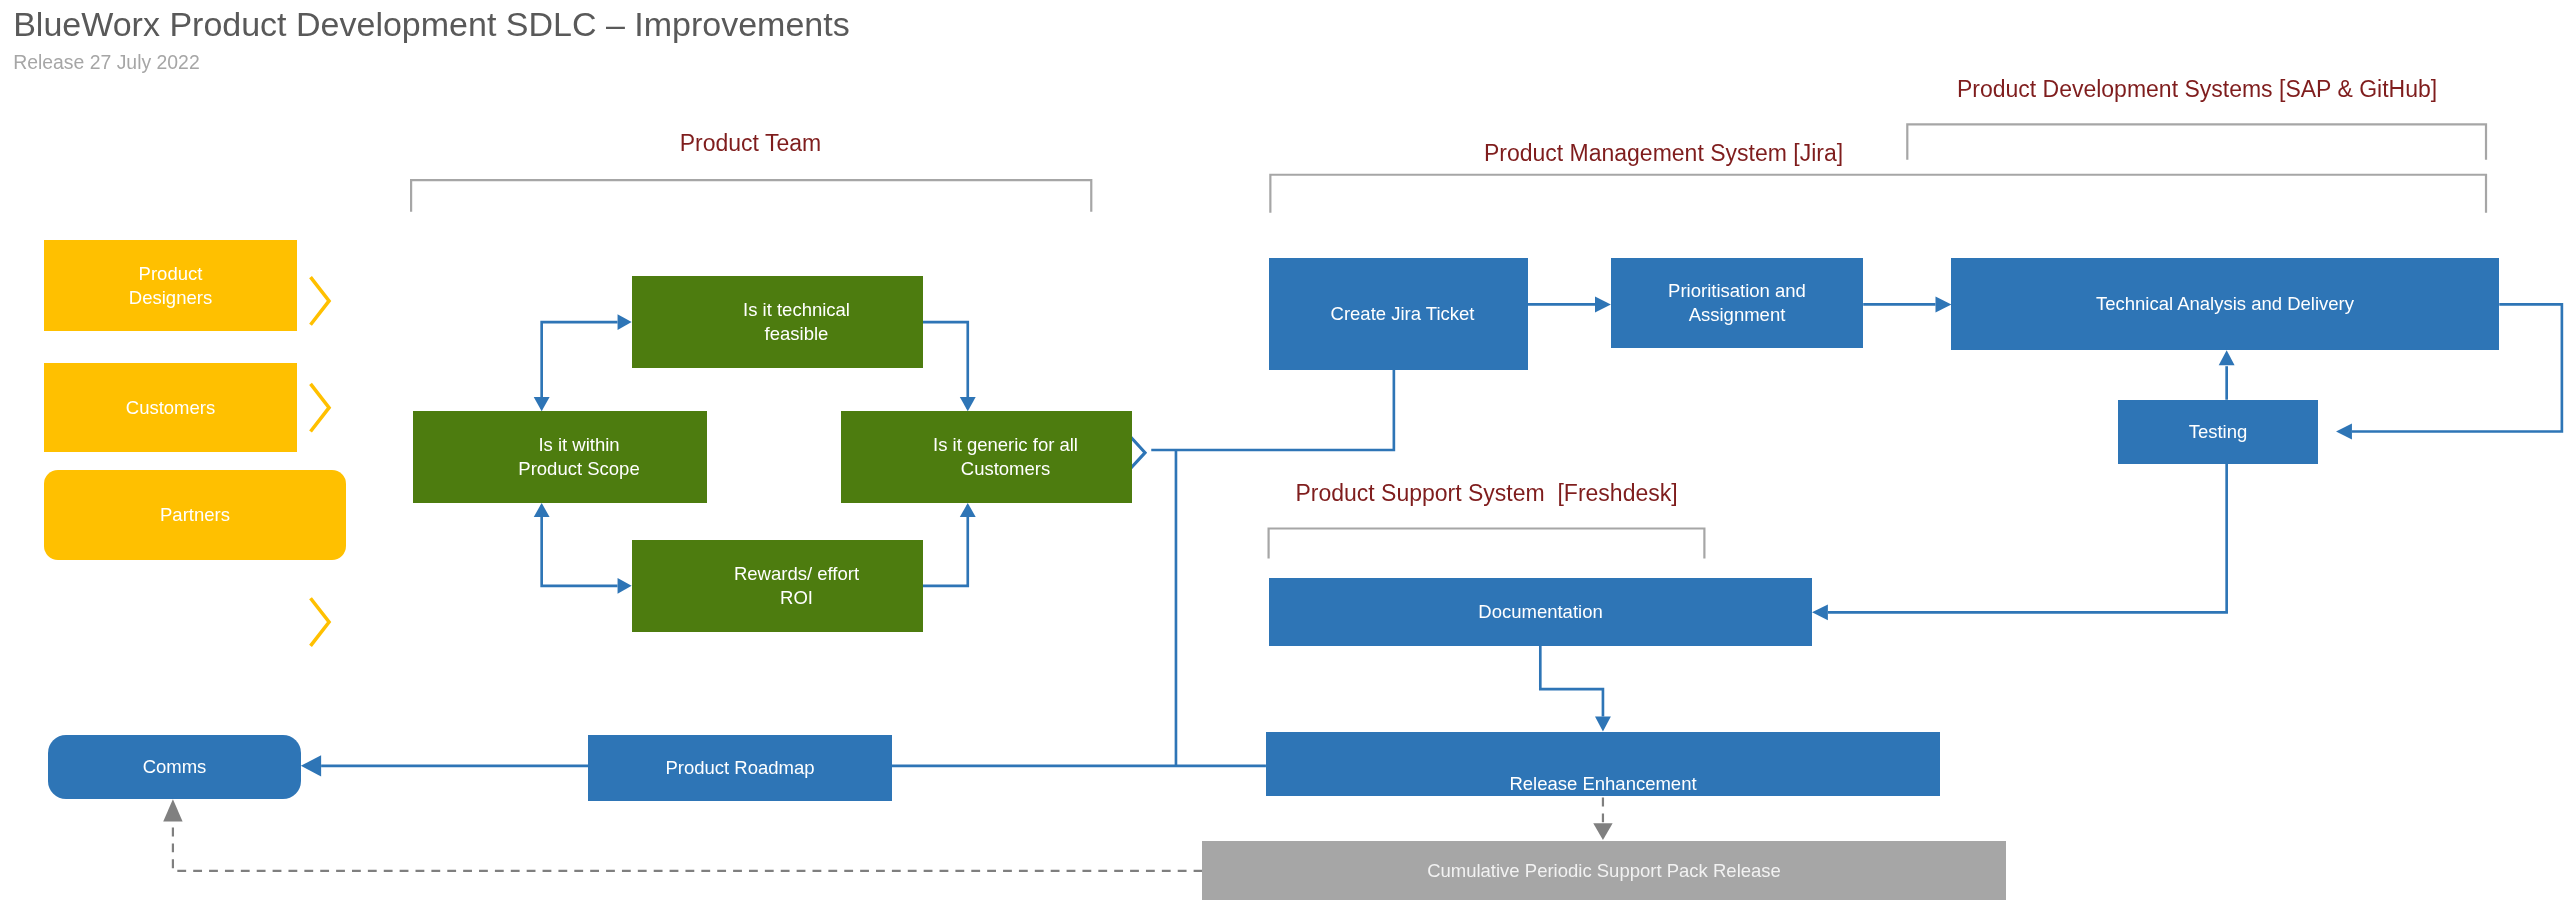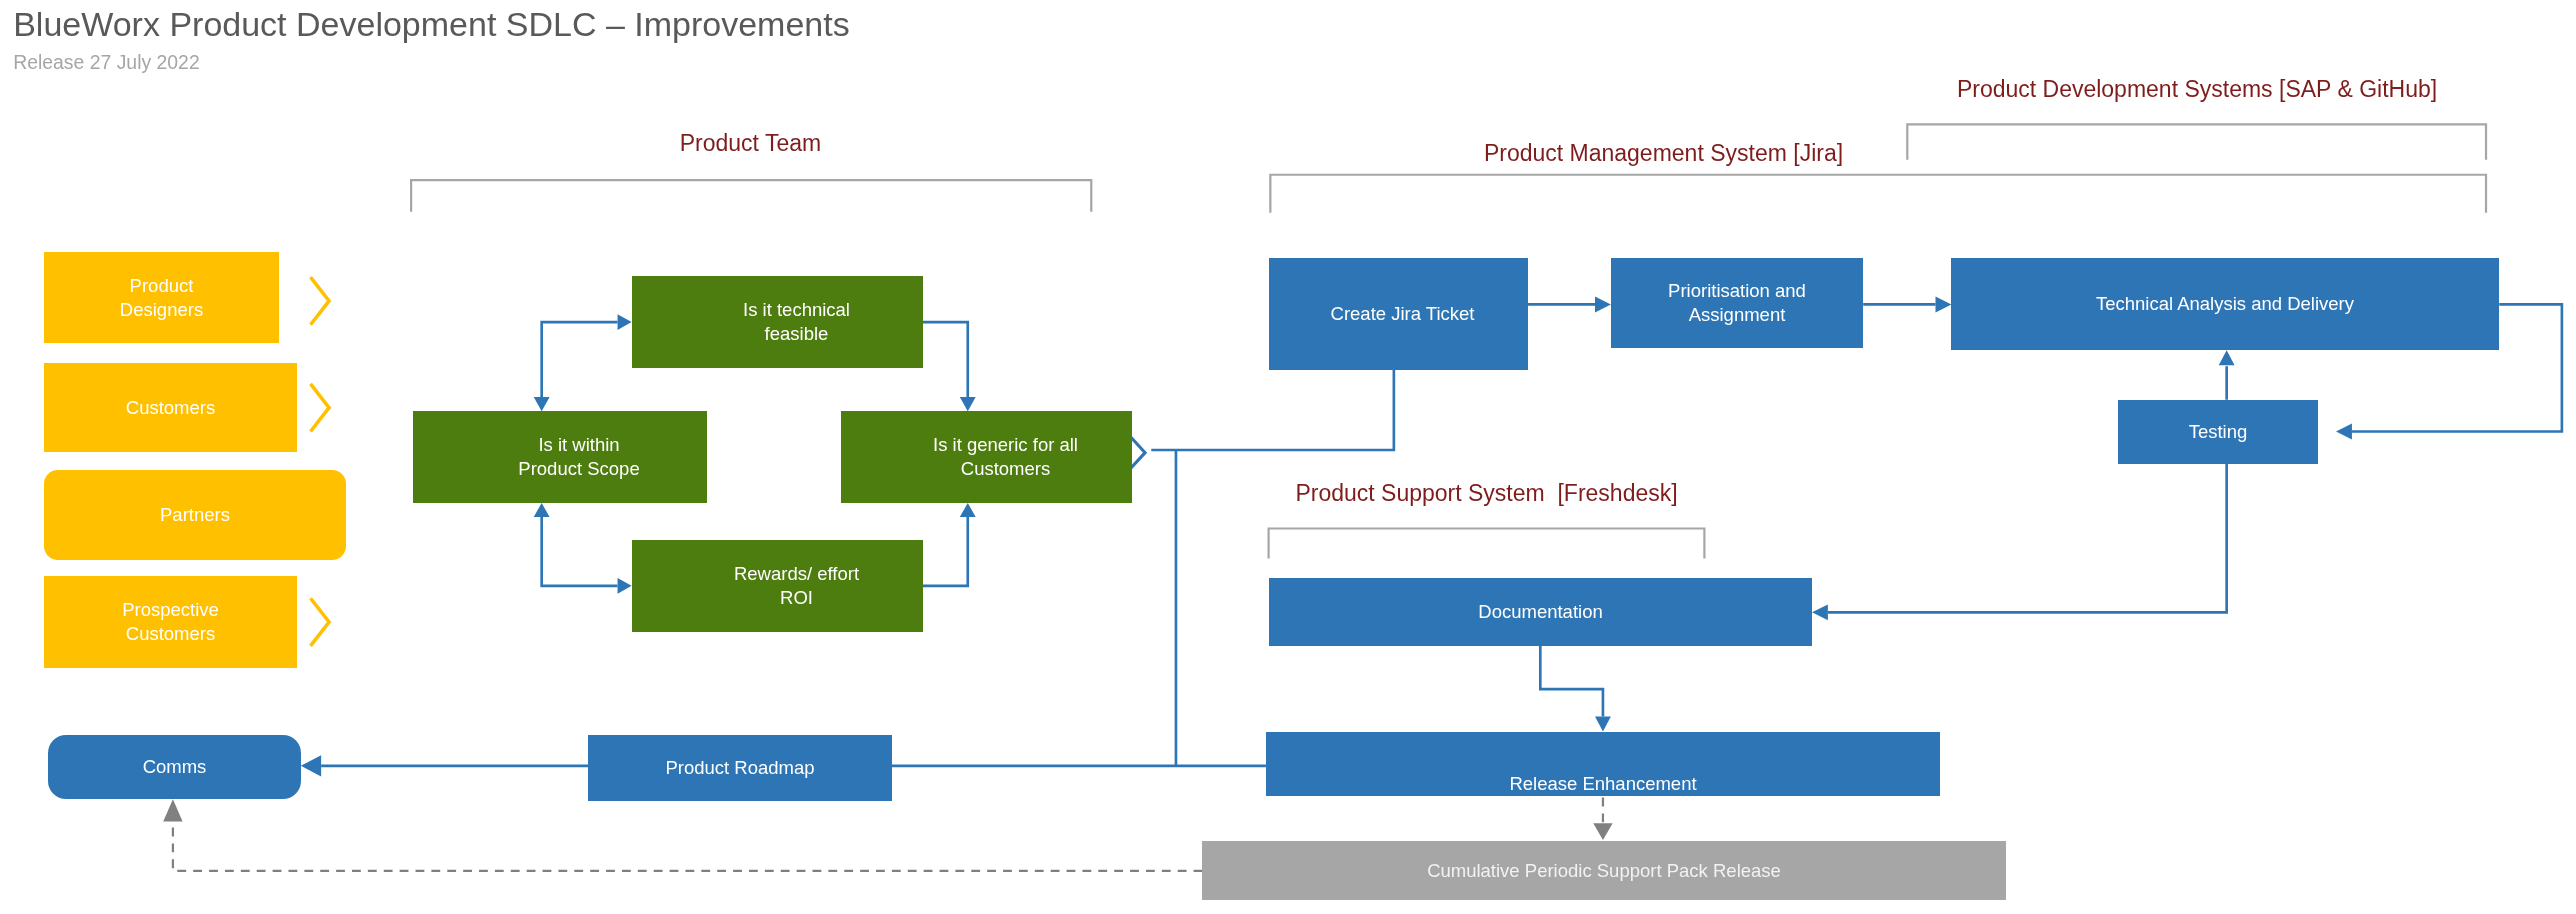--- a/index.html
+++ b/index.html
@@ -78,31 +78,28 @@
   </svg>
 
   <div class="title">BlueWorx Product Development SDLC – Improvements</div>
   <div class="subtitle">Release 27 July 2022</div>
 
   <div class="lane-label" style="left:486px;top:130px;width:529px;">Product Team</div>
   <div class="lane-label" style="left:1399px;top:128px;width:529px;margin-top:12px;">Product Management System [Jira]</div>
   <div class="lane-label" style="left:1888px;top:76px;width:618px;">Product Development Systems [SAP &amp; GitHub]</div>
   <div class="lane-label" style="left:1222px;top:480px;width:529px;">Product Support System  [Freshdesk]</div>
 
-  <div class="box yellow" style="left:44px;top:252px;width:235px;height:91px;">
+  <div class="box yellow" style="left:44px;top:240px;width:253px;height:91px;">
     <span class="inner" style="max-width:97px;">Product Designers</span>
   </div>
   <div class="box yellow" style="left:44px;top:363px;width:253px;height:89px;">
     <span class="inner">Customers</span>
   </div>
   <div class="box yellow" style="left:44px;top:470px;width:302px;height:90px;border-radius:14px;">
     <span class="inner">Partners</span>
-  </div>
-  <div class="box yellow" style="left:44px;top:576px;width:253px;height:92px;">
-    <span class="inner" style="max-width:119px;">Prospective Customers</span>
   </div>
 
   <div class="box green" style="left:632px;top:276px;width:253px;height:92px;">
     <span class="inner" style="max-width:141px;">Is it technical feasible</span>
   </div>
   <div class="box green" style="left:413px;top:411px;width:256px;height:92px;">
     <span class="inner" style="max-width:132px;">Is it within Product Scope</span>
   </div>
   <div class="box green" style="left:841px;top:411px;width:253px;height:92px;">
     <span class="inner" style="max-width:146px;">Is it generic for all Customers</span>

